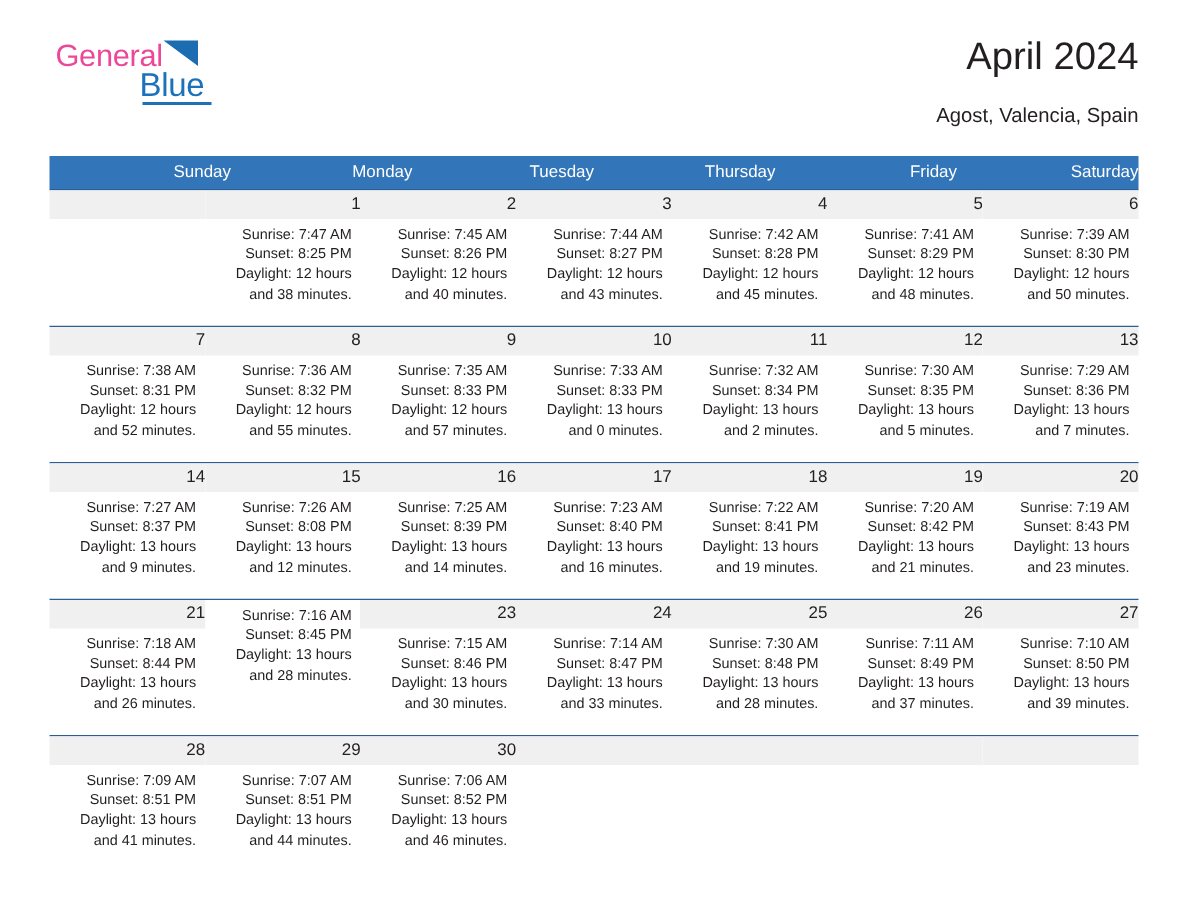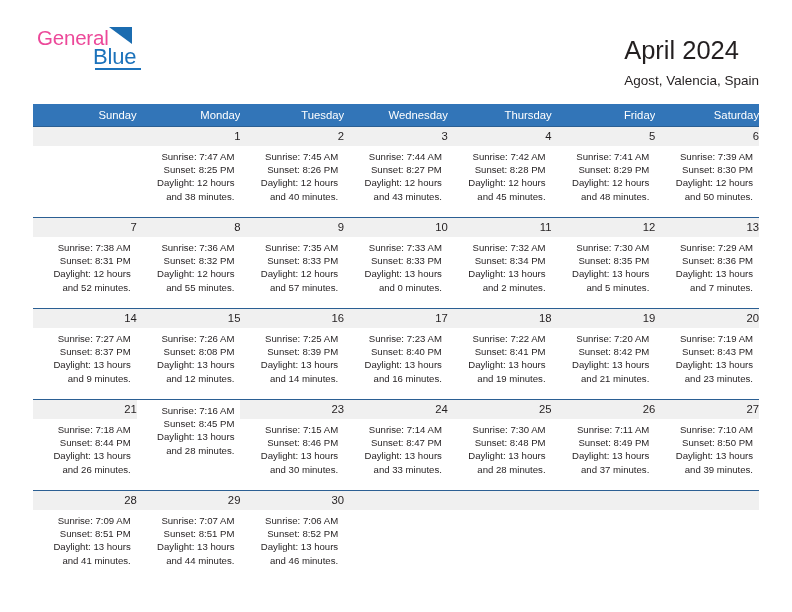--- a/index.html
+++ b/index.html
@@ -68,31 +68,31 @@
     left: 62px;
     top: 42px;
     width: 46px;
     height: 2px;
     background: #1b72bb;
   }
 
   .title-block {
     position: absolute;
     right: 0px;
-    top: 36px;
-    text-align: left;
+    top: 24px;
+    text-align: right;
   }
   .title {
     font-size: 25.5px;
     color: #231f20;
     line-height: 1.1;
     white-space: nowrap;
   }
   .subtitle {
-    margin-top: 9px;
+    margin-top: 17px;
     font-size: 13.5px;
     color: #231f20;
     white-space: nowrap;
   }
 
   
   .calendar {
     position: absolute;
     left: 33px;
     top: 104px;
@@ -174,21 +174,20 @@
     </div>
 
   </div>
 
   <div class="calendar">
 
     <div class="weekday-header">
       <div class="weekday-cell">Sunday</div>
       <div class="weekday-cell">Monday</div>
       <div class="weekday-cell">Tuesday</div>
-      <div class="weekday-cell">Wednesday</div>
       <div class="weekday-cell">Thursday</div>
       <div class="weekday-cell">Friday</div>
       <div class="weekday-cell">Saturday</div>
     </div>
 
     <div class="week">
       <div class="week-row">
         <div class="day-cell empty">
           <div class="day-number"></div>
           <div class="day-body">

